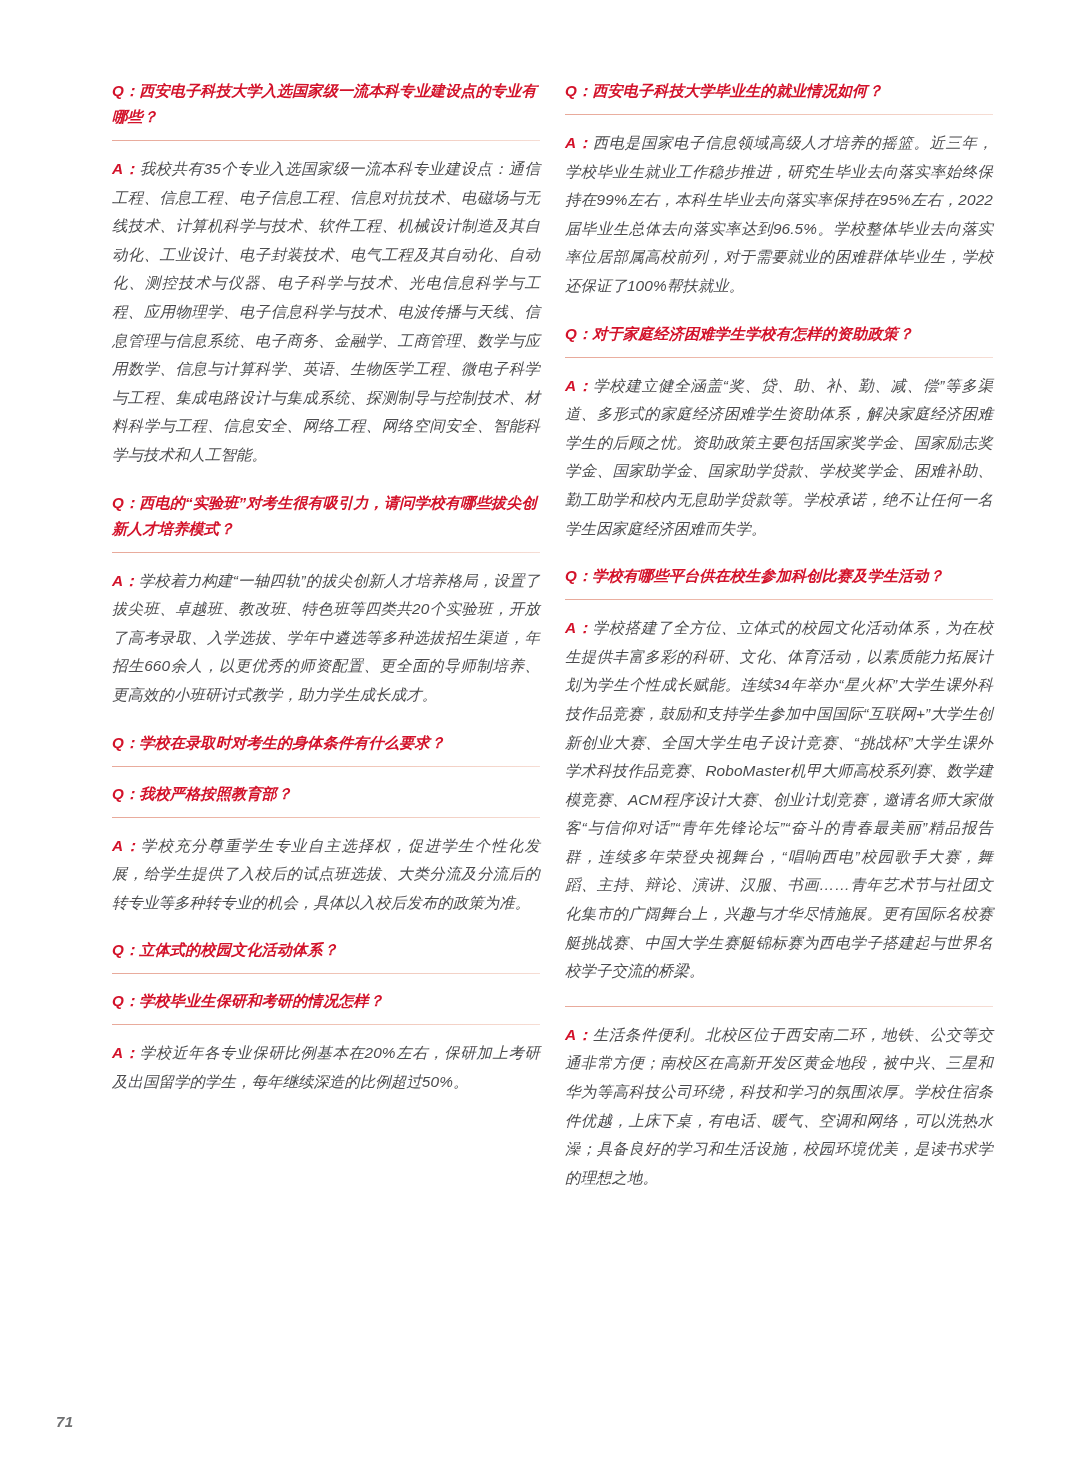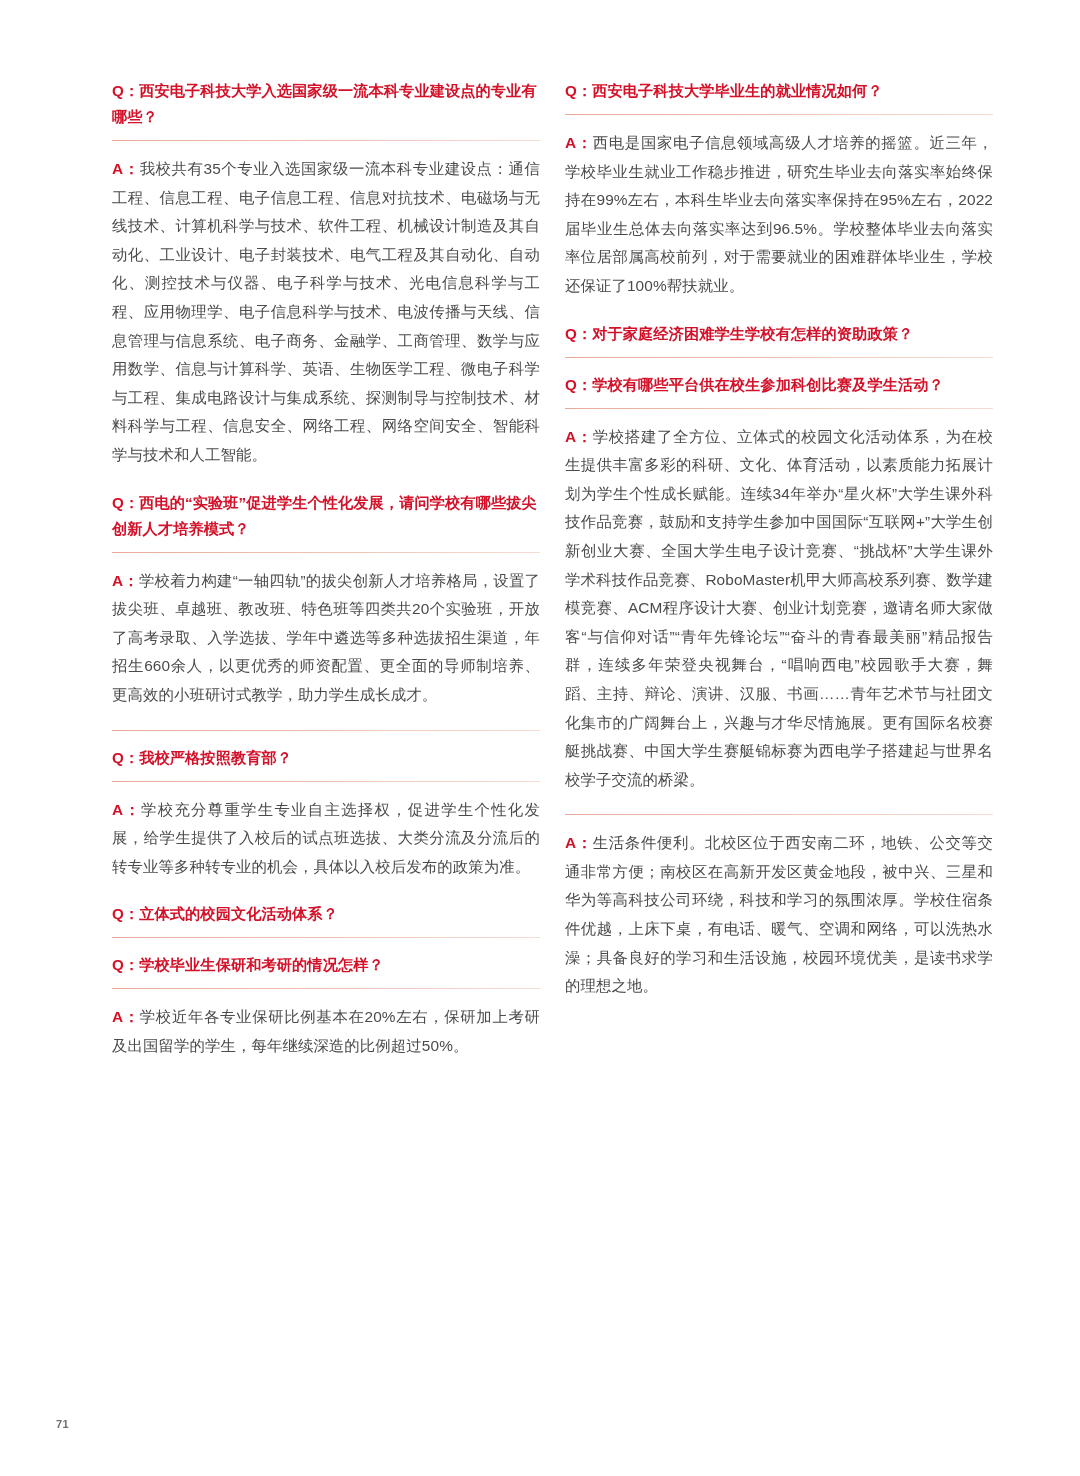--- a/index.html
+++ b/index.html
@@ -11,20 +11,21 @@
     width: 1080px;
     height: 1476px;
     position: relative;
     font-family: "Liberation Sans", "DejaVu Sans", sans-serif;
     -webkit-font-smoothing: antialiased;
   }
   .page {
     position: absolute;
     inset: 0;
     background: #ffffff;
+    font-style: italic;
   }
   .columns {
     position: absolute;
     left: 112px;
     top: 78px;
     width: 856px;
     display: flex;
     gap: 25px;
   }
   .col {
@@ -62,47 +63,48 @@
     font-weight: bold;
   }
   .a-para.indent {
     text-indent: 2em;
   }
   .page-number {
     position: absolute;
     left: 56px;
     bottom: 46px;
     color: #6f7072;
-    font-size: 11px;
+    font-size: 15px;
     font-weight: bold;
     letter-spacing: 0.5px;
   }
 </style>
 </head>
 <body>
 
 <div class="page">
 
   <div class="columns">
 
     <div class="col">
 
       <div class="qa-block">
         <p class="q-head">Q：西安电子科技大学入选国家级一流本科专业建设点的专业有哪些？</p>
         <div class="q-rule"></div>
         <p class="a-para"><span class="marker">A：</span><span>我校共有35个专业入选国家级一流本科专业建设点：通信工程、信息工程、电子信息工程、信息对抗技术、电磁场与无线技术、计算机科学与技术、软件工程、机械设计制造及其自动化、工业设计、电子封装技术、电气工程及其自动化、自动化、测控技术与仪器、电子科学与技术、光电信息科学与工程、应用物理学、电子信息科学与技术、电波传播与天线、信息管理与信息系统、电子商务、金融学、工商管理、数学与应用数学、信息与计算科学、英语、生物医学工程、微电子科学与工程、集成电路设计与集成系统、探测制导与控制技术、材料科学与工程、信息安全、网络工程、网络空间安全、智能科学与技术和人工智能。</span></p>
       </div>
 
       <div class="qa-block">
-        <p class="q-head">Q：西电的“实验班”促进学生个性化发展，请问学校有哪些拔尖创新人才培养模式？</p>
+        <p class="q-head">Q：西电的“实验班”对考生很有吸引力，请问学校有哪些拔尖创新人才培养模式？</p>
         <div class="q-rule"></div>
         <p class="a-para"><span class="marker">A：</span><span>学校着力构建“一轴四轨”的拔尖创新人才培养格局，设置了拔尖班、卓越班、教改班、特色班等四类共20个实验班，开放了高考录取、入学选拔、学年中遴选等多种选拔招生渠道，年招生660余人，以更优秀的师资配置、更全面的导师制培养、更高效的小班研讨式教学，助力学生成长成才。</span></p>
       </div>
 
       <div class="qa-block">
+        <p class="q-head">Q：学校在录取时对考生的身体条件有什么要求？</p>
         <div class="q-rule"></div>
       </div>
 
       <div class="qa-block">
         <p class="q-head">Q：我校严格按照教育部？</p>
         <div class="q-rule"></div>
         <p class="a-para"><span class="marker">A：</span><span>学校充分尊重学生专业自主选择权，促进学生个性化发展，给学生提供了入校后的试点班选拔、大类分流及分流后的转专业等多种转专业的机会，具体以入校后发布的政策为准。</span></p>
       </div>
 
       <div class="qa-block">
@@ -122,20 +124,21 @@
 
       <div class="qa-block">
         <p class="q-head">Q：西安电子科技大学毕业生的就业情况如何？</p>
         <div class="q-rule"></div>
         <p class="a-para"><span class="marker">A：</span><span>西电是国家电子信息领域高级人才培养的摇篮。近三年，学校毕业生就业工作稳步推进，研究生毕业去向落实率始终保持在99%左右，本科生毕业去向落实率保持在95%左右，2022届毕业生总体去向落实率达到96.5%。学校整体毕业去向落实率位居部属高校前列，对于需要就业的困难群体毕业生，学校还保证了100%帮扶就业。</span></p>
       </div>
 
       <div class="qa-block">
         <p class="q-head">Q：对于家庭经济困难学生学校有怎样的资助政策？</p>
         <div class="q-rule"></div>
+        <p class="a-para"><span class="marker">A：</span><span>学校建立健全涵盖“奖、贷、助、补、勤、减、偿”等多渠道、多形式的家庭经济困难学生资助体系，解决家庭经济困难学生的后顾之忧。资助政策主要包括国家奖学金、国家励志奖学金、国家助学金、国家助学贷款、学校奖学金、困难补助、勤工助学和校内无息助学贷款等。学校承诺，绝不让任何一名学生因家庭经济困难而失学。</span></p>
       </div>
 
       <div class="qa-block">
         <p class="q-head">Q：学校有哪些平台供在校生参加科创比赛及学生活动？</p>
         <div class="q-rule"></div>
         <p class="a-para"><span class="marker">A：</span><span>学校搭建了全方位、立体式的校园文化活动体系，为在校生提供丰富多彩的科研、文化、体育活动，以素质能力拓展计划为学生个性成长赋能。连续34年举办“星火杯”大学生课外科技作品竞赛，鼓励和支持学生参加中国国际“互联网+”大学生创新创业大赛、全国大学生电子设计竞赛、“挑战杯”大学生课外学术科技作品竞赛、RoboMaster机甲大师高校系列赛、数学建模竞赛、ACM程序设计大赛、创业计划竞赛，邀请名师大家做客“与信仰对话”“青年先锋论坛”“奋斗的青春最美丽”精品报告群，连续多年荣登央视舞台，“唱响西电”校园歌手大赛，舞蹈、主持、辩论、演讲、汉服、书画……青年艺术节与社团文化集市的广阔舞台上，兴趣与才华尽情施展。更有国际名校赛艇挑战赛、中国大学生赛艇锦标赛为西电学子搭建起与世界名校学子交流的桥梁。</span></p>
       </div>
 
       <div class="qa-block">
         <div class="q-rule"></div>

